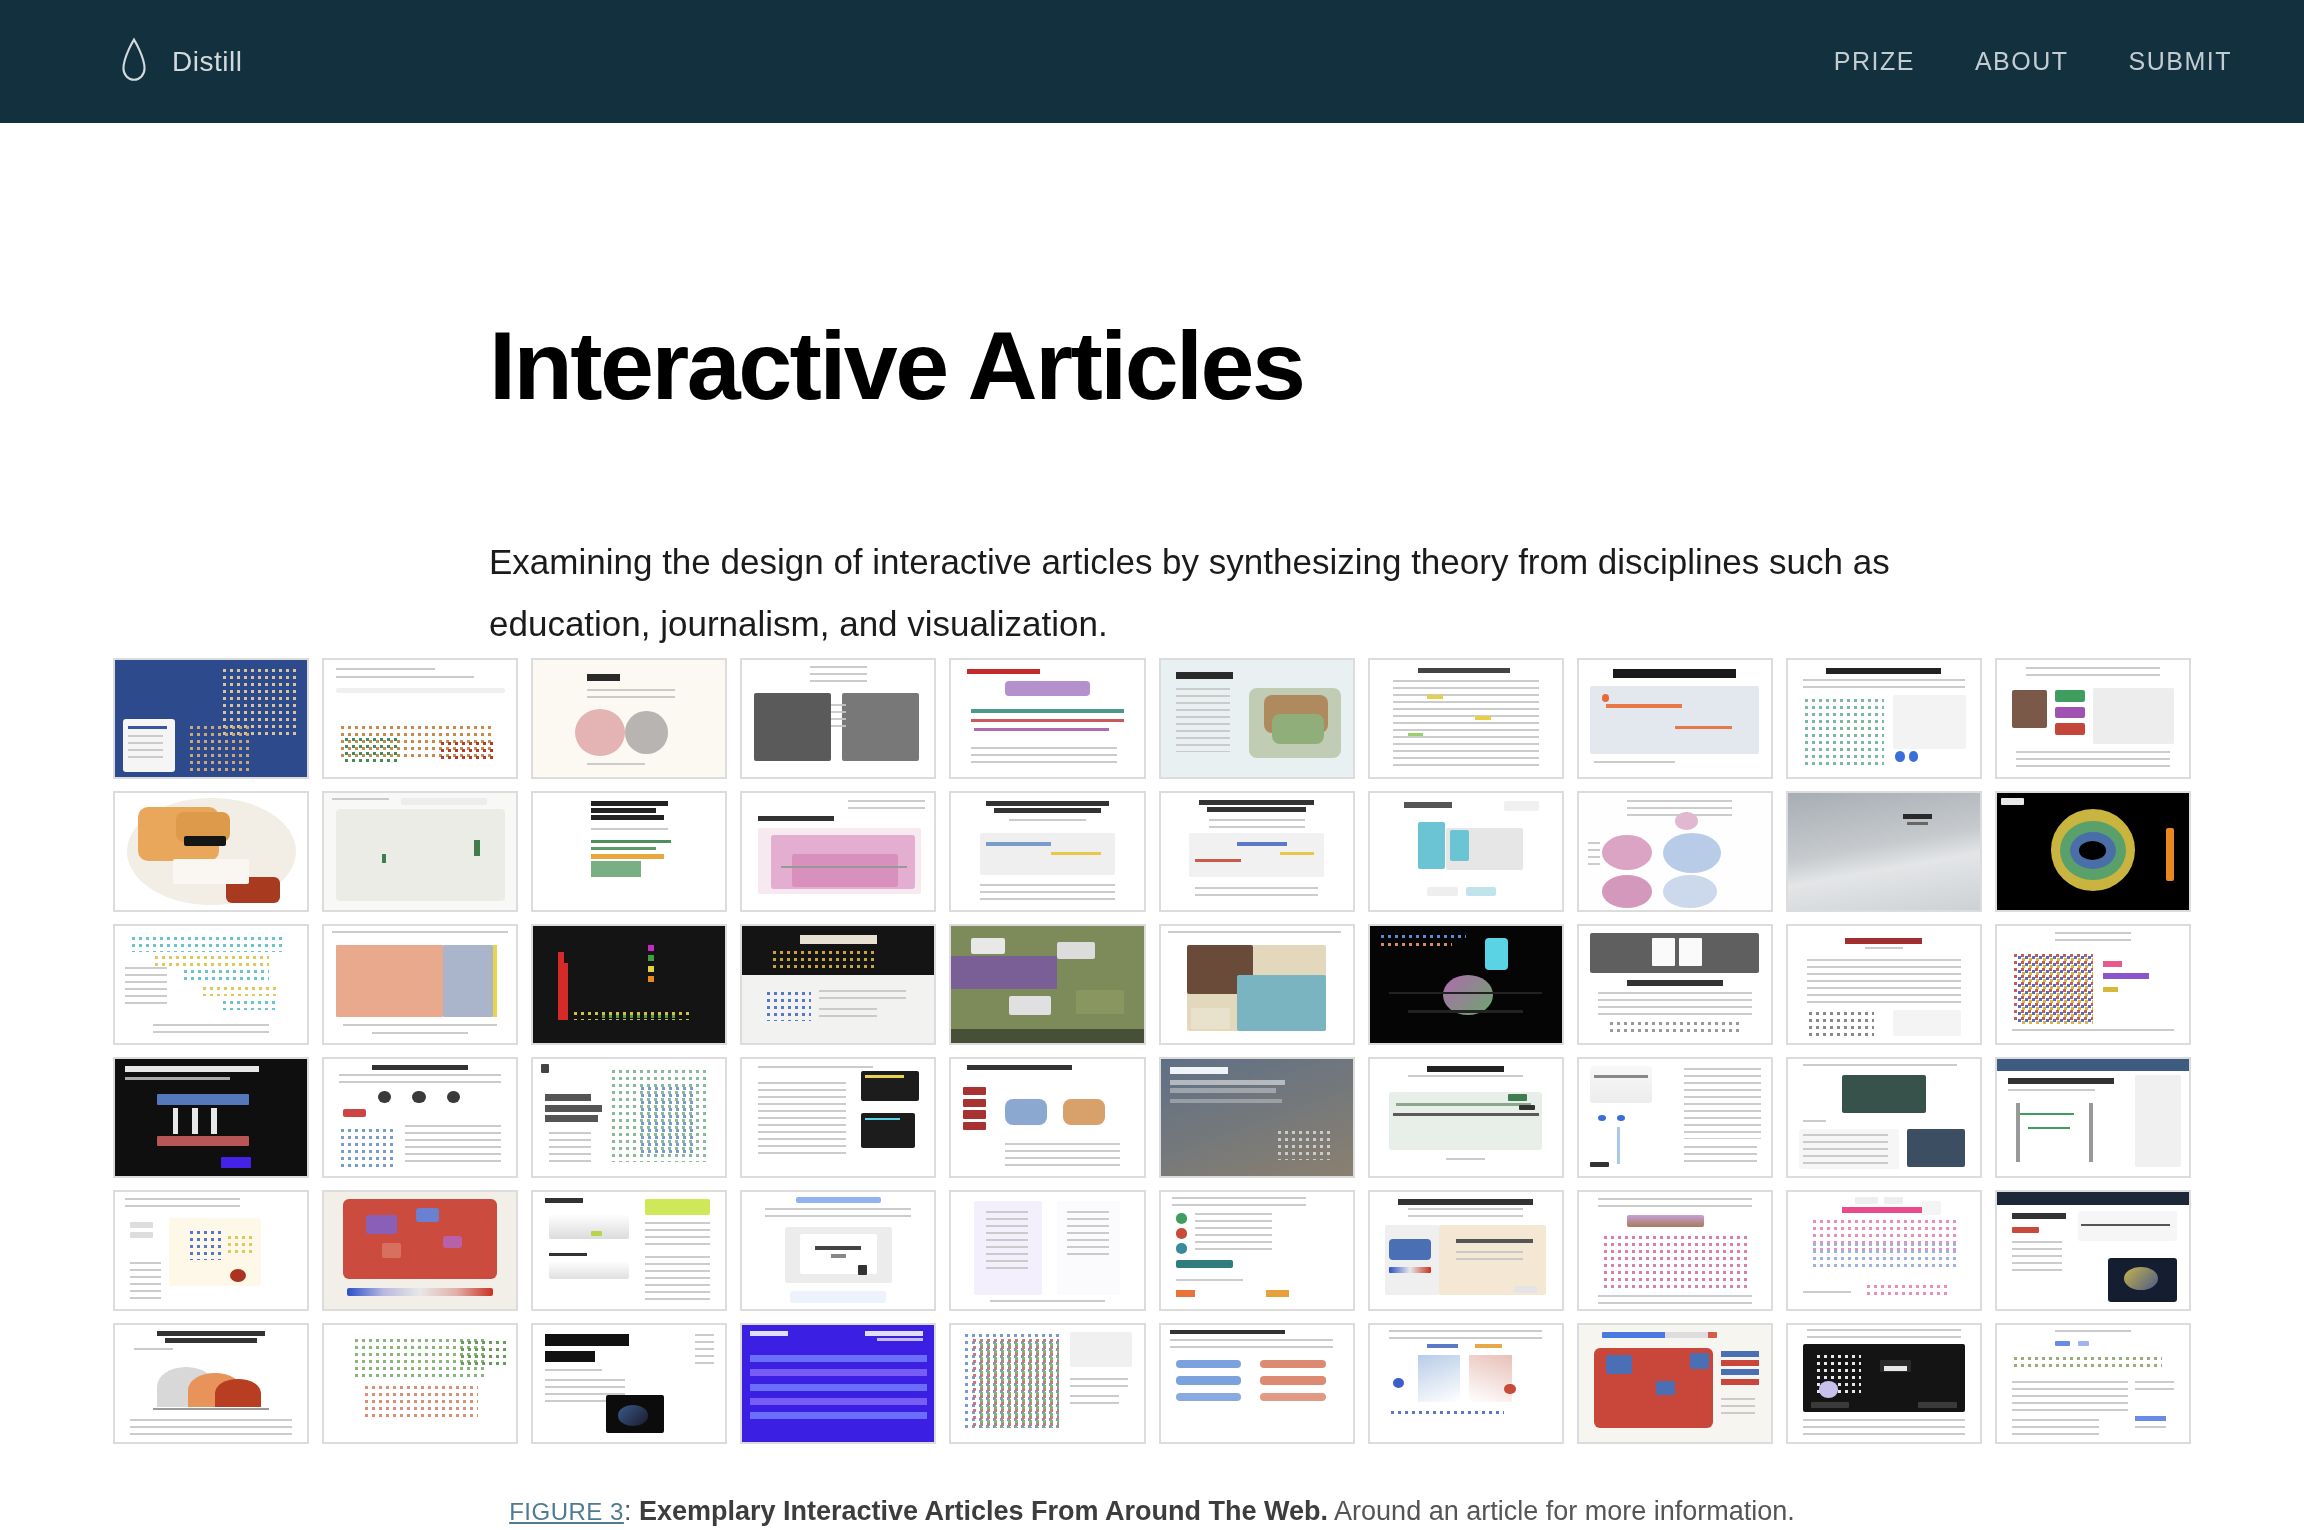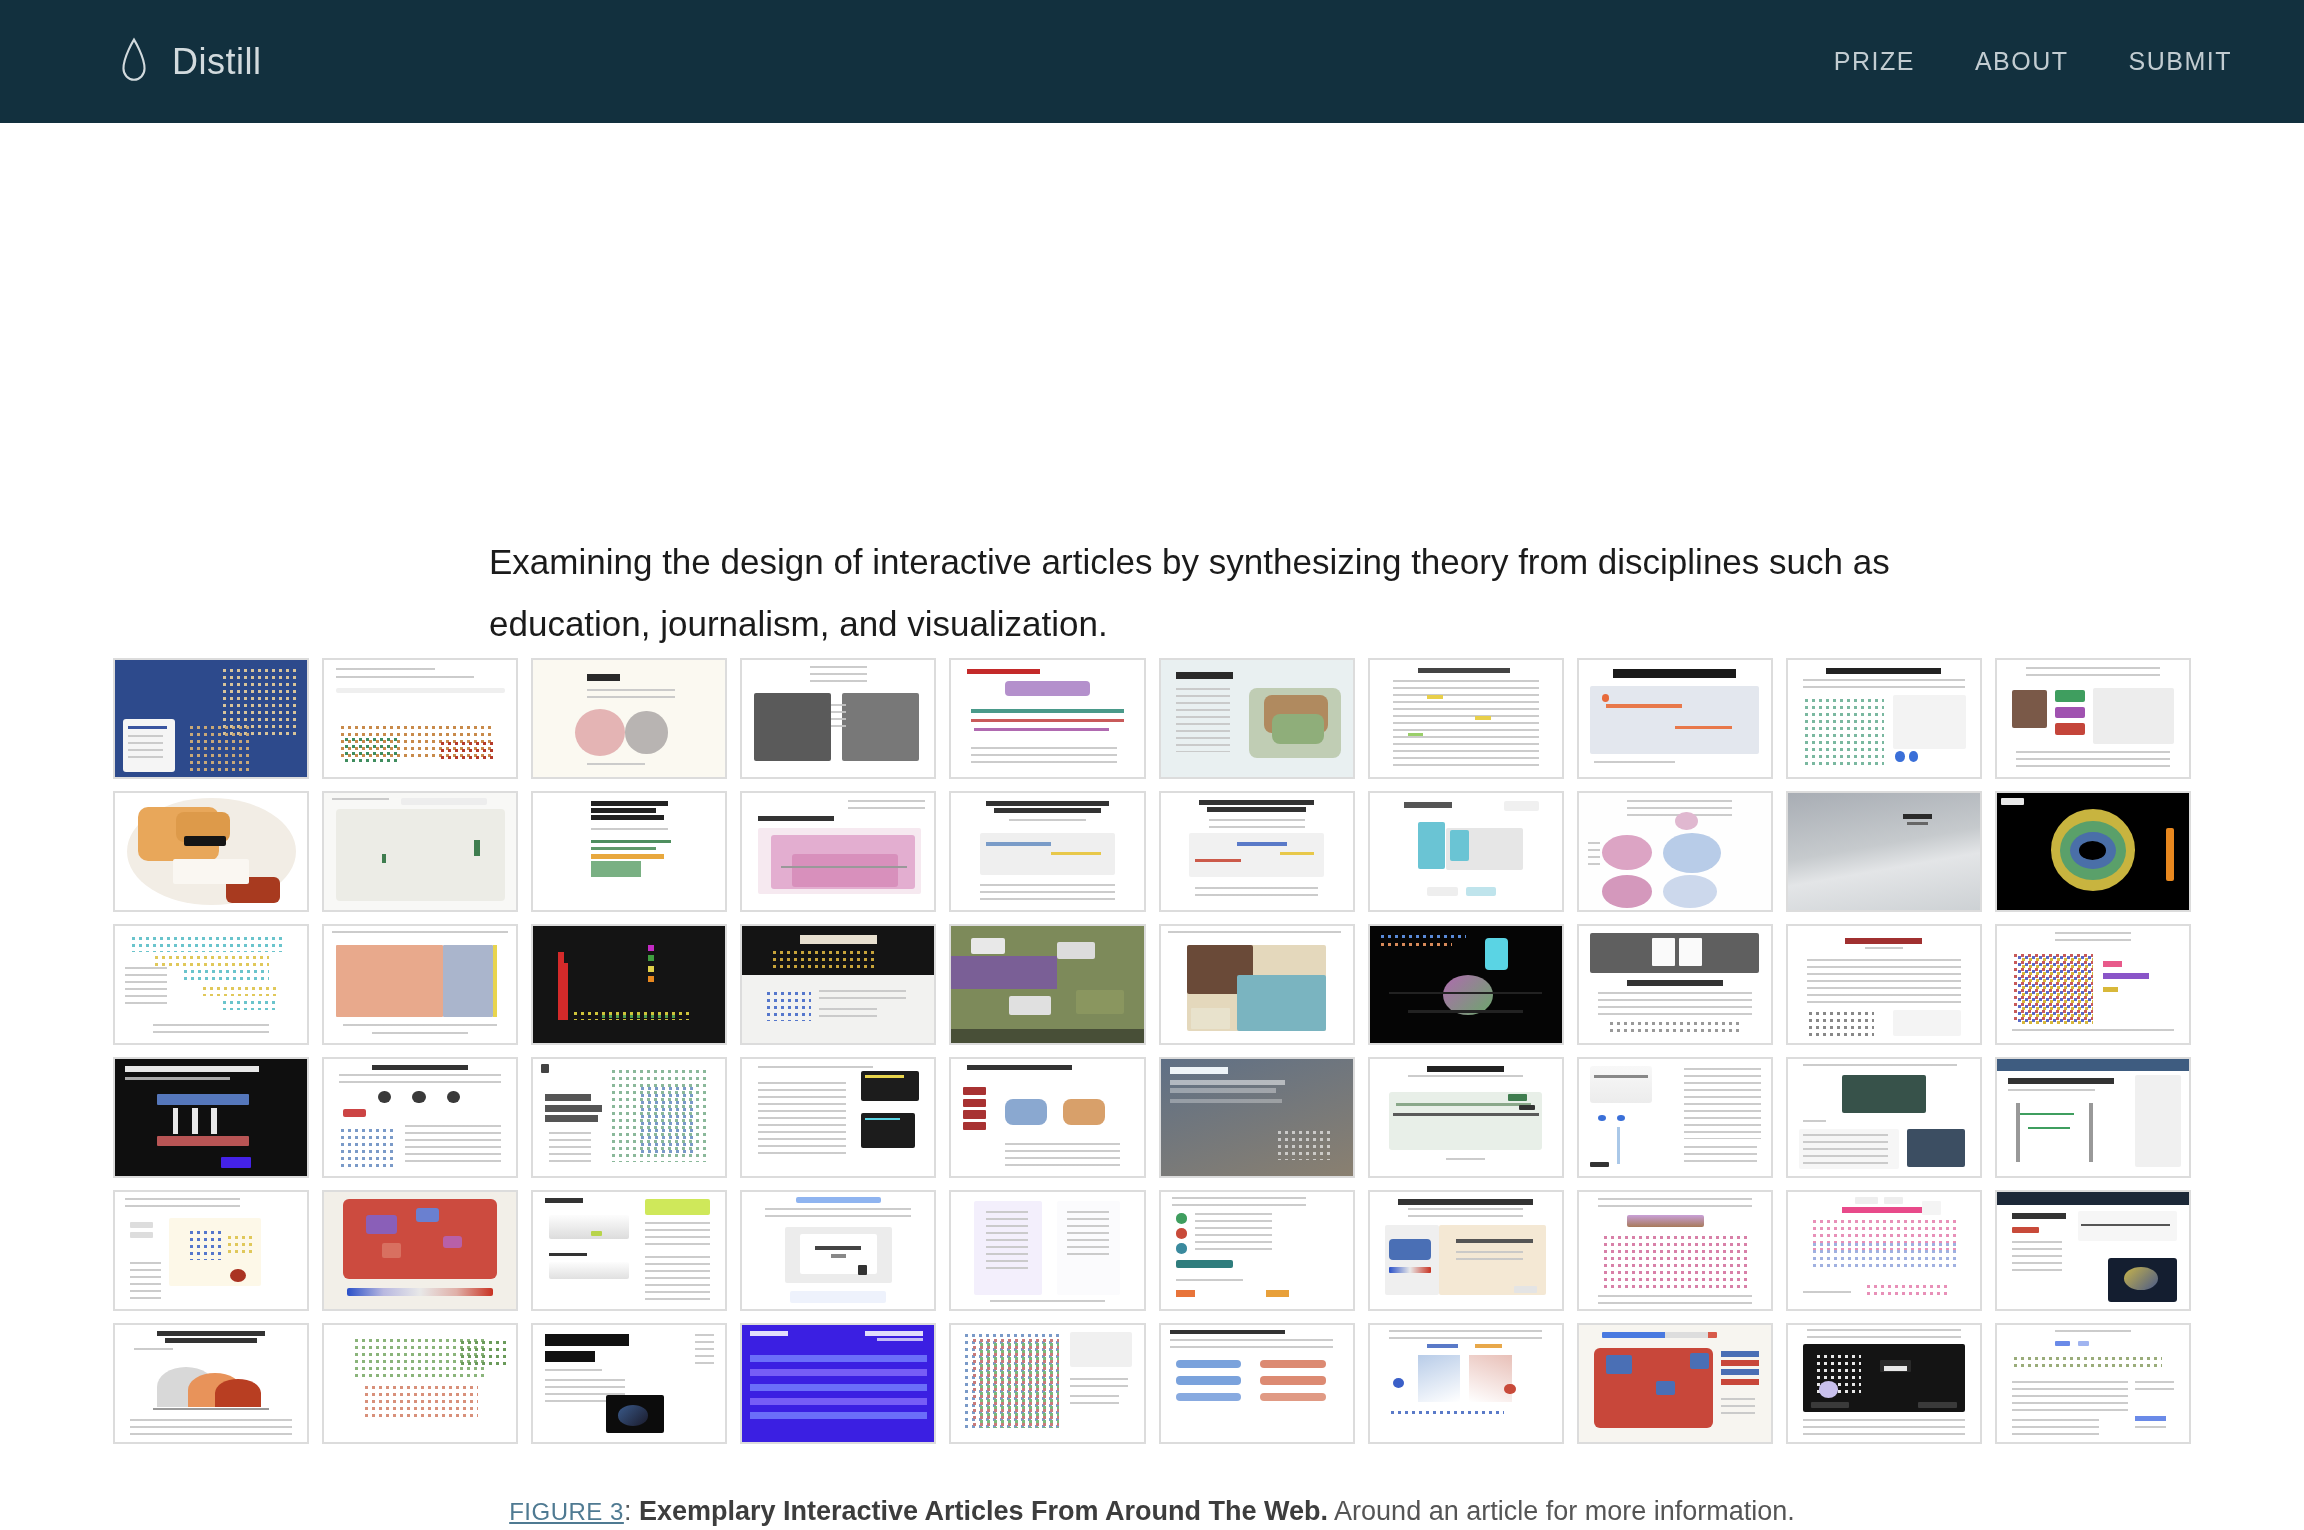--- a/index.html
+++ b/index.html
@@ -7,21 +7,21 @@
     width:2304px;height:1530px;position:relative;overflow:hidden;
     background:#ffffff;font-family:"Liberation Sans",sans-serif;
   }
   
   .header{
     position:absolute;top:0;left:0;width:100%;height:123px;
     background:#12303e;display:flex;align-items:center;box-sizing:border-box;
     padding:0 72px 0 118px;
   }
   .brand{display:flex;align-items:center;gap:22px;cursor:pointer;}
-  .brand-name{color:#d2dadd;font-size:36px;letter-spacing:.5px;}
+  .brand-name{color:#d2dadd;font-size:28px;letter-spacing:.5px;}
   .nav{margin-left:auto;display:flex;gap:60px;}
   .nav a{color:#c2ccd1;font-size:25px;letter-spacing:1.5px;text-decoration:none;cursor:pointer;}
   
   .hero-title{
     position:absolute;left:489px;top:248px;color:#000;
     font-size:97px;font-weight:700;letter-spacing:-2.5px;line-height:1.1;
   }
   .hero-title span{display:block;}
   .hero-sub{
     position:absolute;left:489px;top:496px;width:1470px;
@@ -62,20 +62,21 @@
     <span class="brand-name">Distill</span>
   </div>
   <div class="nav">
     <a>PRIZE</a>
     <a>ABOUT</a>
     <a>SUBMIT</a>
   </div>
 </div>
 
 <h1 class="hero-title">
+  <span>Interactive Articles</span>
 </h1>
 <p class="hero-sub">Examining the design of interactive articles by synthesizing theory from disciplines such as education, journalism, and visualization.</p>
 
 <div class="grid">
     <div class="thumb" title="Real world algorithms (embedding scatter)" aria-label="Real world algorithms (embedding scatter)" style="background: rgb(45, 74, 140);">
       <div class="layer" style="left: 55%; top: 6%; width: 40%; height: 60%; background-image: radial-gradient(circle, rgb(216, 196, 154) 1.6px, transparent 1.8px); background-size: 7px 7px;"></div>
       <div class="layer" style="left: 38%; top: 55%; width: 34%; height: 40%; background-image: radial-gradient(circle, rgb(200, 168, 120) 1.6px, transparent 1.8px); background-size: 7px 7px;"></div>
       <div class="layer" style="left: 4%; top: 50%; width: 27%; height: 46%; background: rgb(245, 245, 245); border-radius: 3px;"></div>
       <div class="layer" style="left: 7%; top: 56%; width: 20%; height: 3%; background: rgb(58, 85, 160);"></div>
       <div class="layer tx" style="left: 7%; top: 64%; width: 18%; height: 24%;"></div>

